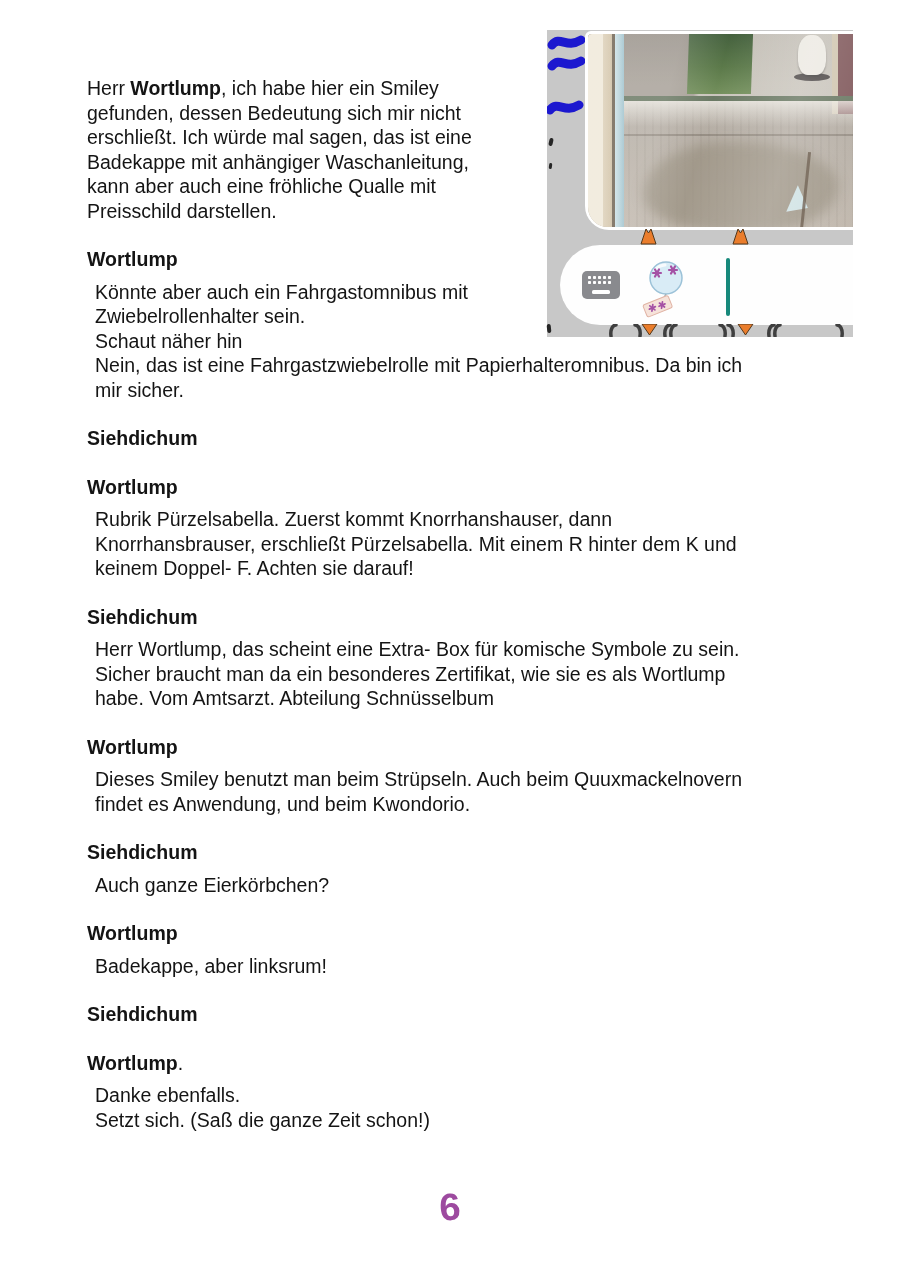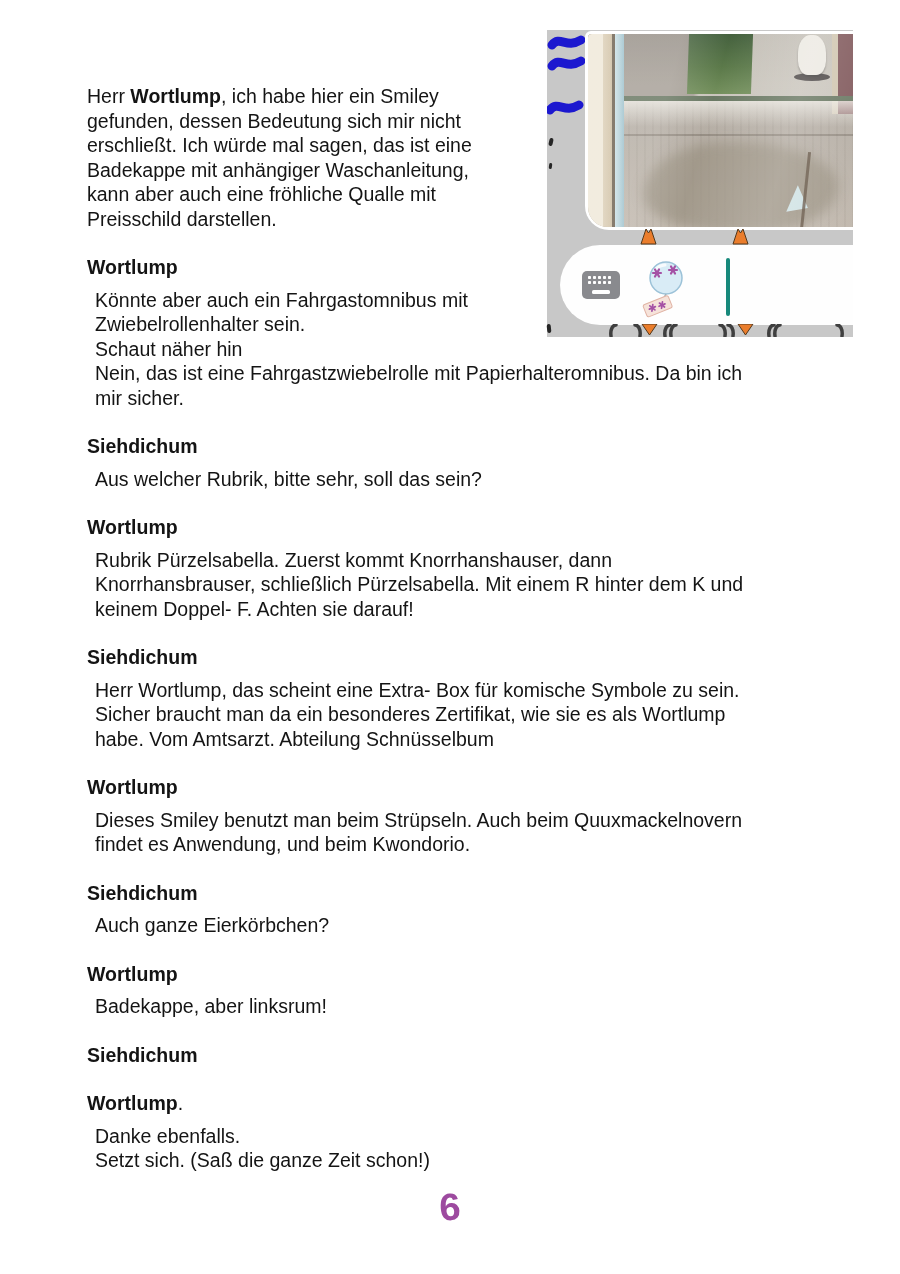--- a/index.html
+++ b/index.html
@@ -1,18 +1,18 @@
 <!DOCTYPE html>
 <html><head>
 <meta charset="utf-8">
 <style>
   html,body{margin:0;padding:0;background:#ffffff;}
   .page{position:relative;width:900px;height:1274px;background:#ffffff;overflow:hidden;
         font-family:"Liberation Sans", sans-serif;color:#141414;}
-  .content{position:absolute;left:87px;top:84px;width:780px;font-size:19.5px;line-height:24.5px;}
+  .content{position:absolute;left:87px;top:76px;width:780px;font-size:19.5px;line-height:24.5px;}
   .intro{margin:0 0 24px 0;white-space:pre-line;}
   .block{margin:0 0 24px 0;}
   .speaker{font-weight:bold;margin:0;}
   .speaker .sfx{font-weight:normal;}
   .lines{margin:8px;white-space:pre-line;}
 
   
   .shot{position:absolute;left:547px;top:30px;width:306px;height:307px;background:#c8c8c8;}
   .photo-card{position:absolute;left:38px;top:1px;right:0;height:199px;background:#fff;
               border-radius:6px 0 0 24px;}
@@ -82,27 +82,26 @@
       <p class="speaker"><b class="sp">Wortlump</b><span class="sfx"></span></p>
       <p class="lines">Könnte aber auch ein Fahrgastomnibus mit
 Zwiebelrollenhalter sein.
 Schaut näher hin
 Nein, das ist eine Fahrgastzwiebelrolle mit Papierhalteromnibus. Da bin ich
 mir sicher.</p>
     </section>
 
     <section class="block">
       <p class="speaker"><b class="sp">Siehdichum</b><span class="sfx"></span></p>
-      <p class="lines">Aus welcher Rubrik, bitte sehr, soll das sein?</p>
     </section>
 
     <section class="block">
       <p class="speaker"><b class="sp">Wortlump</b><span class="sfx"></span></p>
       <p class="lines">Rubrik Pürzelsabella. Zuerst kommt Knorrhanshauser, dann
-Knorrhansbrauser, schließlich Pürzelsabella. Mit einem R hinter dem K und
+Knorrhansbrauser, erschließt Pürzelsabella. Mit einem R hinter dem K und
 keinem Doppel- F. Achten sie darauf!</p>
     </section>
 
     <section class="block">
       <p class="speaker"><b class="sp">Siehdichum</b><span class="sfx"></span></p>
       <p class="lines">Herr Wortlump, das scheint eine Extra- Box für komische Symbole zu sein.
 Sicher braucht man da ein besonderes Zertifikat, wie sie es als Wortlump
 habe. Vom Amtsarzt. Abteilung Schnüsselbum</p>
     </section>
 

